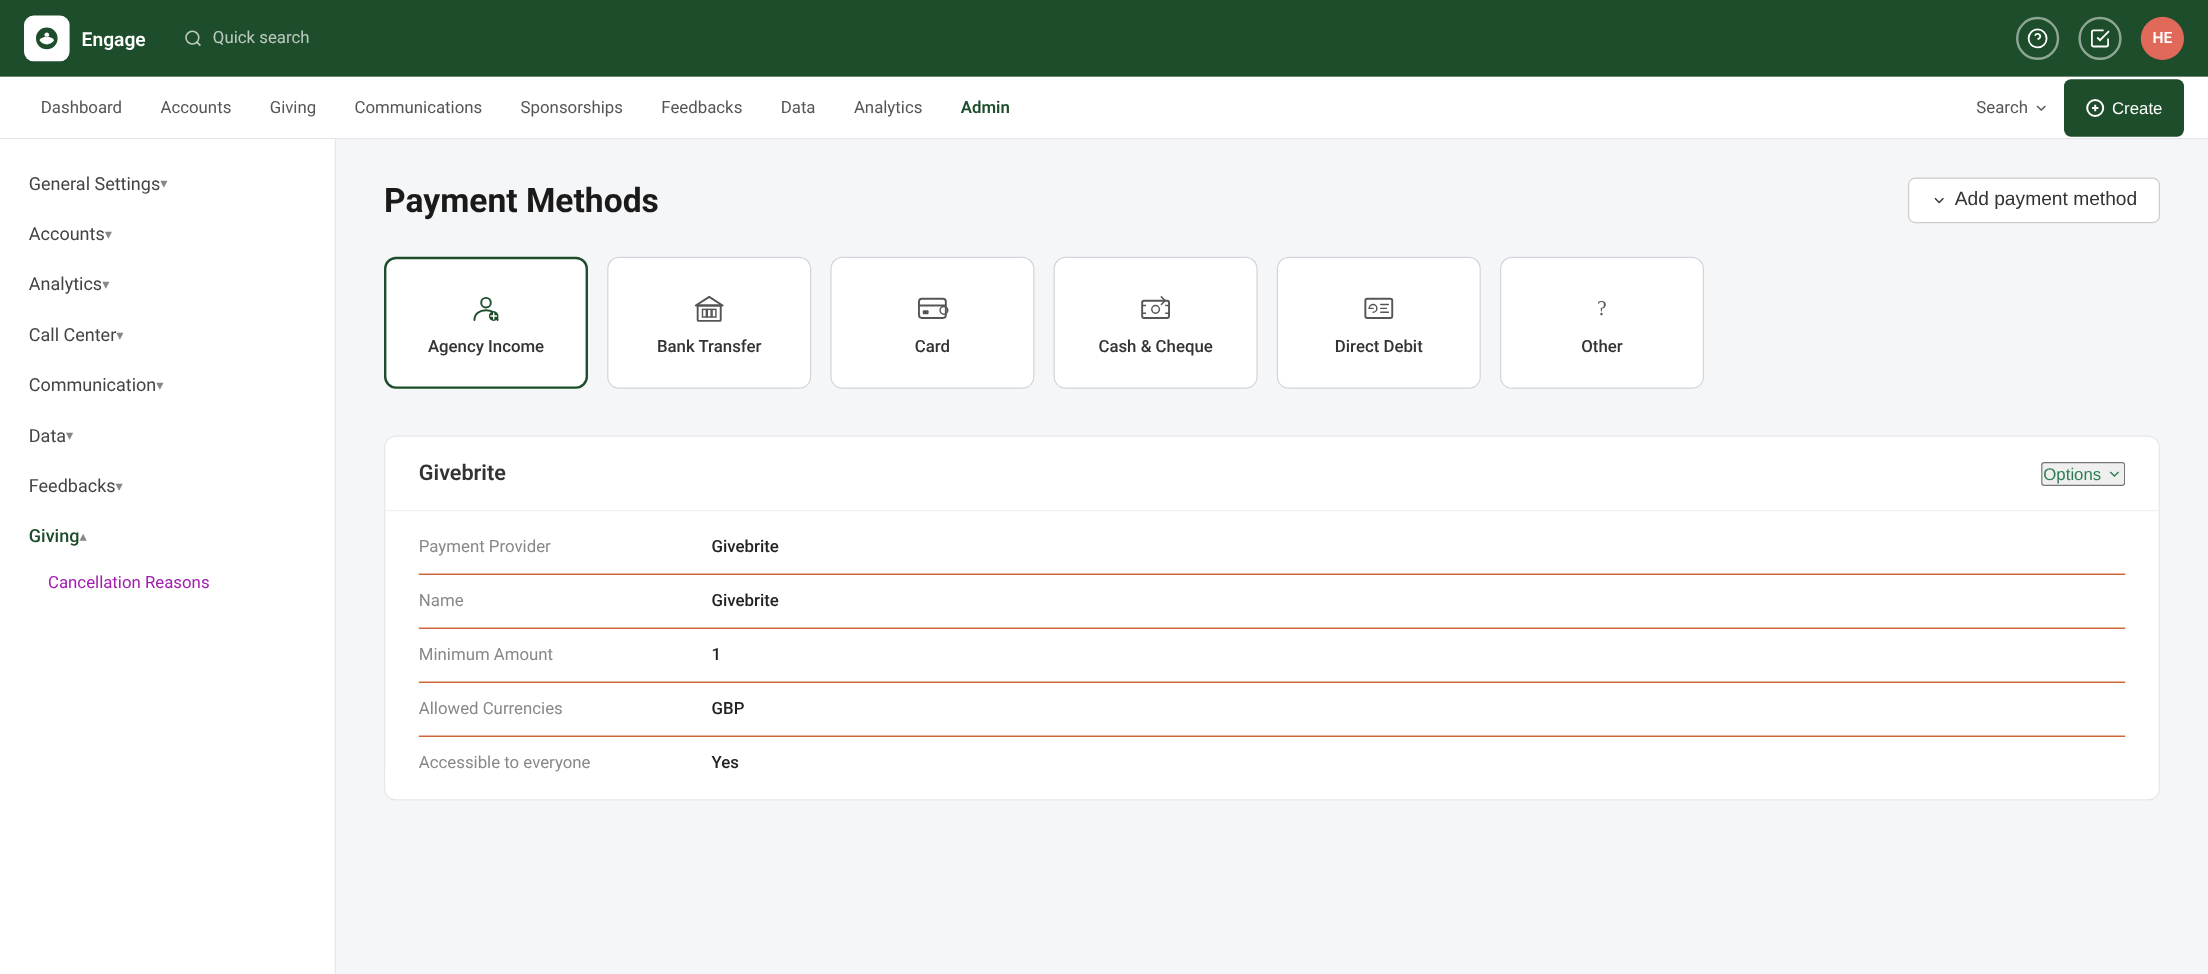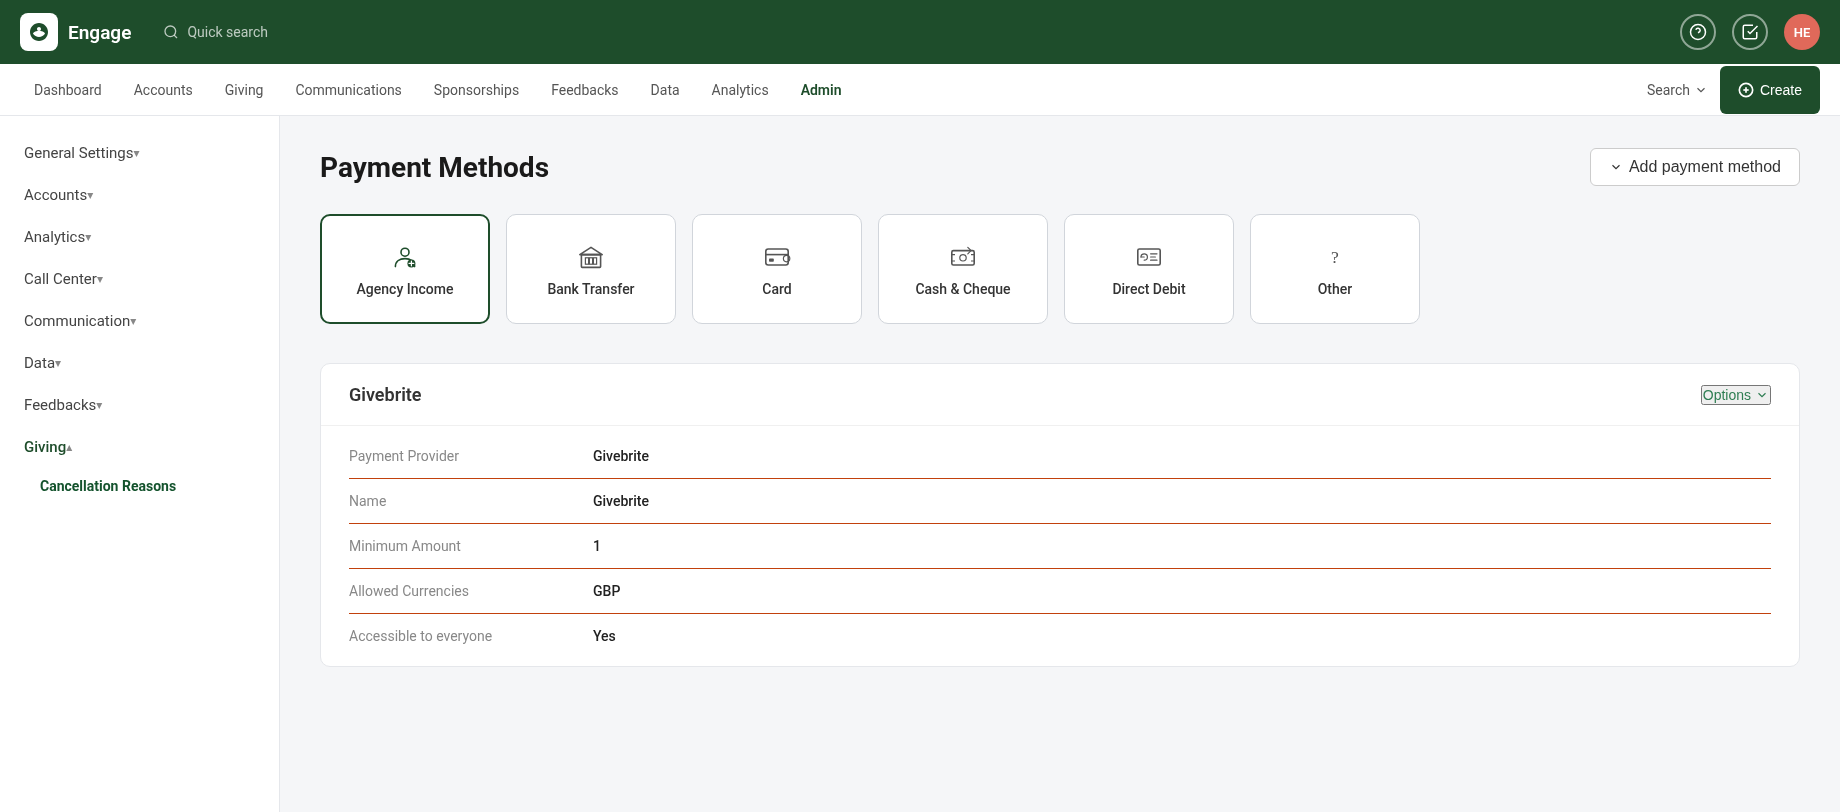--- a/index.html
+++ b/index.html
@@ -24,21 +24,21 @@
       height: 38px;
       background: white;
       border-radius: 8px;
       display: flex;
       align-items: center;
       justify-content: center;
     }
     .logo-icon svg { width: 24px; height: 24px; }
     .logo-text {
       color: white;
-      font-size: 19px;
+      font-size: 16px;
       font-weight: 600;
     }
     .top-bar-search {
       display: flex;
       align-items: center;
       gap: 8px;
       color: rgba(255,255,255,0.7);
       font-size: 14px;
       margin-left: 16px;
       cursor: pointer;
@@ -145,23 +145,22 @@
       padding: 12px 24px;
       font-size: 15px;
       color: #444;
       cursor: pointer;
     }
     .sidebar-item.expanded { color: #1e4d2b; font-weight: 500; }
     .sidebar-chevron { font-size: 12px; color: #888; }
     .sidebar-sub-item {
       padding: 10px 24px 10px 40px;
       font-size: 14px;
-      color: #14532d;
-      cursor: pointer;
-      font-weight: bold;
+      color: #a21caf;
+      cursor: pointer;
     }
 
     
     .content-area {
       flex: 1;
       padding: 32px 40px;
     }
     .page-header {
       display: flex;
       align-items: center;

